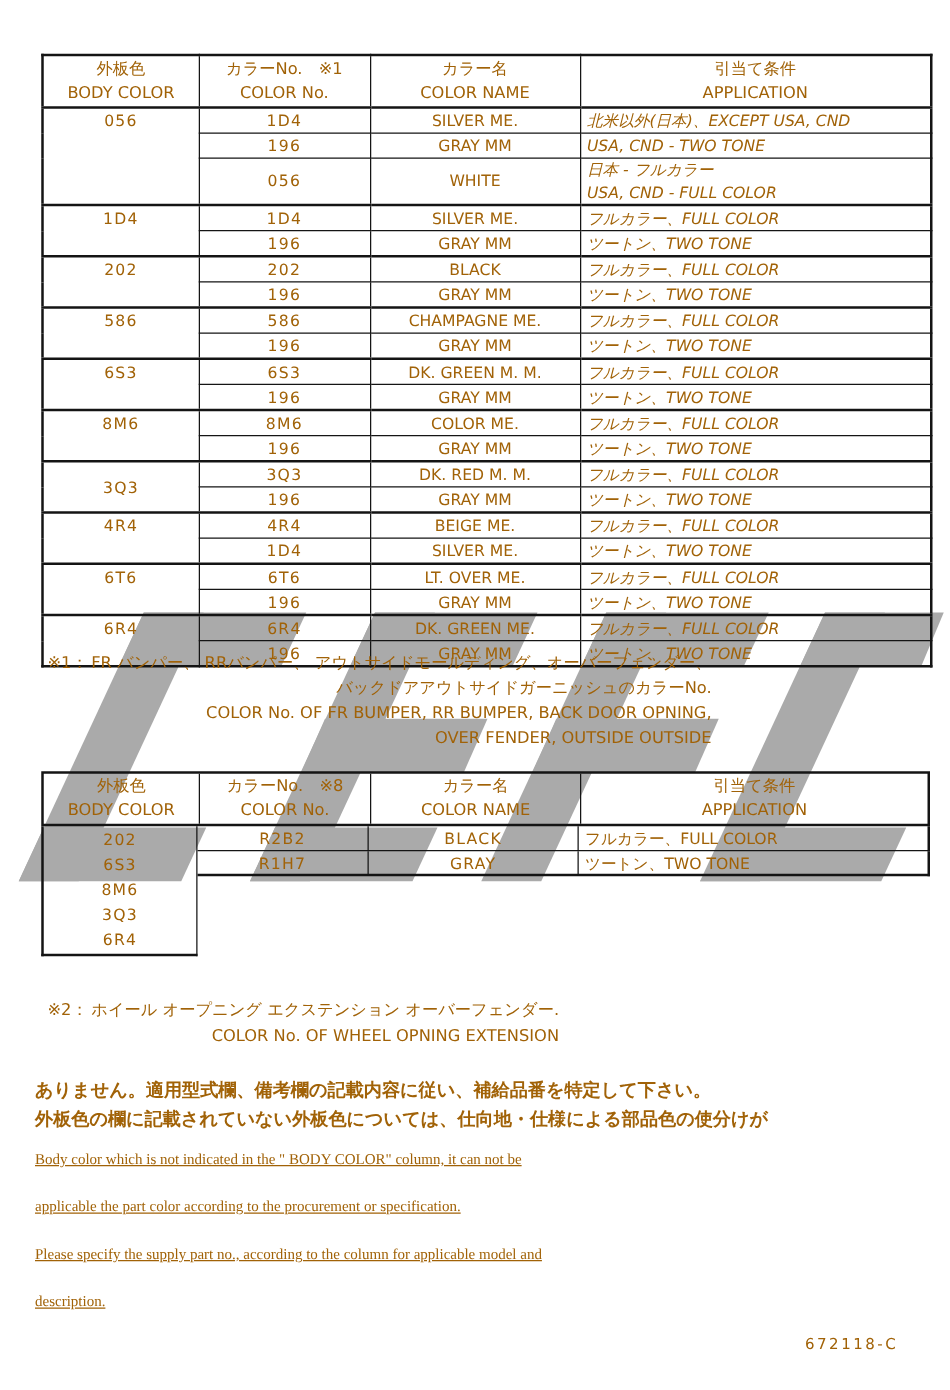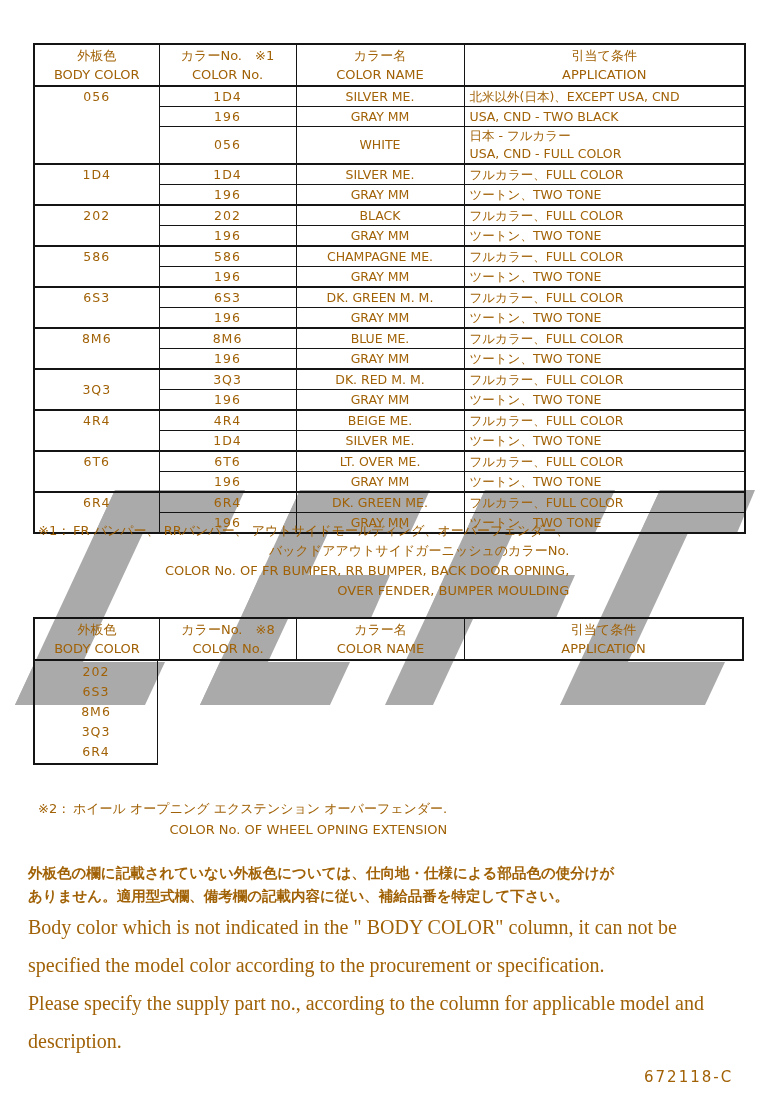--- a/index.html
+++ b/index.html
@@ -18,21 +18,21 @@
     font-size:12.5px; line-height:18px;
   }
   table.t1 th, table.t1 td{ border:1px solid #141414; padding:0 2px; text-align:center; overflow:hidden; white-space:nowrap;}
   table.t1{ border:2px solid #141414;}
   table.t1 thead th{ border-bottom:2px solid #141414; font-weight:normal; font-size:13px; padding:1px 0;}
   table.t1 thead .hl{display:block; height:19px; line-height:19px;}
   table.t1 td{ height:19px; }
   table.t1 tr.group-start td{ border-top:2px solid #141414; }
   table.t1 td.bc{ vertical-align:top; padding-top:1px; letter-spacing:1px;}
   table.t1 td.bc.vmid{ vertical-align:middle; }
-  table.t1 td.app{ text-align:left; padding-left:5px; }
+  table.t1 td.app{ text-align:left; padding-left:5px;font-style:italic; }
   table.t1 td.code{ letter-spacing:1px; }
 
   
   .note{ position:absolute; font-size:13px; line-height:20px; white-space:nowrap;}
   .note .lbl{ display:inline-block; width:35px; }
   .note .ind{ padding-left:45px;text-align:right; }
   .note .first{ display:flex; }
 
   
   .t2{ position:absolute; left:33px; top:617px; width:711px; font-size:12.5px;}
@@ -58,22 +58,22 @@
     height:20px; line-height:19px; text-align:center;
   }
   .t2-row:last-child{ border-bottom:2px solid #141414; }
   .t2-row .cell{ border-right:1px solid #141414; letter-spacing:1px;}
   .t2-row .cell:last-child{ border-right:none; }
   .t2-row .app{ text-align:left; padding-left:5px; letter-spacing:0;}
 
   
   .jp-para{ position:absolute; left:28px; top:862px; font-size:14.5px; line-height:23px; font-weight:bold; white-space:nowrap;}
   .en-para{ position:absolute; left:28px; top:908px; width:712px;
-    font-family:"Liberation Serif","DejaVu Serif",serif; font-size:20px; line-height:38px; white-space:nowrap;}
-  .footer{ position:absolute; left:644px; top:1068px; font-size:15px; letter-spacing:2px; white-space:nowrap;}
+    font-family:"Liberation Serif","DejaVu Serif",serif; font-size:12px; line-height:38px; white-space:nowrap;text-decoration:underline;}
+  .footer{ position:absolute; left:644px; top:1068px; font-size:12px; letter-spacing:2px; white-space:nowrap;}
 </style>
 </head>
 <body>
 
 <div class="page">
 
   <svg class="layer wm" viewBox="0 0 760 1112" xmlns="http://www.w3.org/2000/svg" aria-hidden="true" style="color: rgb(170, 170, 170);">
     <g fill="currentColor">
 
       <polygon points="115,490 163,490 63,705 15,705"></polygon>
@@ -127,21 +127,21 @@
       <tbody>
           <tr class="group-start">
             <td class="bc" rowspan="3">056</td>
             <td class="code">1D4</td>
             <td>SILVER ME.</td>
             <td class="app">北米以外(日本)、EXCEPT USA, CND</td>
           </tr>
           <tr>
             <td class="code">196</td>
             <td>GRAY MM</td>
-            <td class="app">USA, CND - TWO BLACK</td>
+            <td class="app">USA, CND - TWO TONE</td>
           </tr>
           <tr>
             <td class="code">056</td>
             <td>WHITE</td>
             <td class="app">日本 - フルカラー<br>USA, CND - FULL COLOR</td>
           </tr>
           <tr class="group-start">
             <td class="bc" rowspan="2">1D4</td>
             <td class="code">1D4</td>
             <td>SILVER ME.</td>
@@ -181,21 +181,21 @@
             <td class="app">フルカラー、FULL COLOR</td>
           </tr>
           <tr>
             <td class="code">196</td>
             <td>GRAY MM</td>
             <td class="app">ツートン、TWO TONE</td>
           </tr>
           <tr class="group-start">
             <td class="bc" rowspan="2">8M6</td>
             <td class="code">8M6</td>
-            <td>BLUE ME.</td>
+            <td>COLOR ME.</td>
             <td class="app">フルカラー、FULL COLOR</td>
           </tr>
           <tr>
             <td class="code">196</td>
             <td>GRAY MM</td>
             <td class="app">ツートン、TWO TONE</td>
           </tr>
           <tr class="group-start">
             <td class="bc vmid" rowspan="2">3Q3</td>
             <td class="code">3Q3</td>
@@ -243,21 +243,21 @@
         </tbody>
     </table>
 
     <div class="note" style="left:38px; top:521px;">
       <div class="first">
         <span class="lbl">※1：</span>
         <span>FR バンパー、 RRバンパー、 アウトサイドモールディング、オーバーフェンダー、</span>
       </div>
       <div class="ind">バックドアアウトサイドガーニッシュのカラーNo.</div>
       <div class="ind">COLOR No.  OF FR BUMPER, RR BUMPER,  BACK DOOR OPNING,</div>
-      <div class="ind">OVER FENDER,  BUMPER MOULDING</div>
+      <div class="ind">OVER FENDER,  OUTSIDE OUTSIDE</div>
     </div>
 
     <div class="t2">
       <div class="t2-header">
         <div class="hcell">
           <span class="hl">外板色</span>
           <span class="hl">BODY COLOR</span>
         </div>
         <div class="hcell">
           <span class="hl">カラーNo.　※8</span>
@@ -273,39 +273,51 @@
         </div>
       </div>
       <div class="t2-body">
         <div class="t2-left">
             <div class="t2code">202</div>
             <div class="t2code">6S3</div>
             <div class="t2code">8M6</div>
             <div class="t2code">3Q3</div>
             <div class="t2code">6R4</div>
           </div>
+        <div class="t2-rows">
+          <div class="t2-row">
+            <div class="cell">R2B2</div>
+            <div class="cell">BLACK</div>
+            <div class="cell app">フルカラー、FULL COLOR</div>
+          </div>
+          <div class="t2-row">
+            <div class="cell">R1H7</div>
+            <div class="cell">GRAY</div>
+            <div class="cell app">ツートン、TWO TONE</div>
+          </div>
+        </div>
       </div>
     </div>
 
     <div class="note" style="left:38px; top:798px; line-height:21px;">
       <div class="first">
         <span class="lbl">※2：</span>
         <span>ホイール オープニング エクステンション オーバーフェンダー.</span>
       </div>
       <div class="ind" style="padding-left:82px;">COLOR No.  OF WHEEL OPNING EXTENSION</div>
     </div>
 
     <div class="jp-para">
+      <div>ありません。適用型式欄、備考欄の記載内容に従い、補給品番を特定して下さい。</div>
       <div>外板色の欄に記載されていない外板色については、仕向地・仕様による部品色の使分けが</div>
-      <div>ありません。適用型式欄、備考欄の記載内容に従い、補給品番を特定して下さい。</div>
     </div>
 
     <div class="en-para">
       <div>Body color which is not indicated in the " BODY COLOR" column, it can not be</div>
-      <div>specified the model color according to the procurement or specification.</div>
+      <div>applicable the part color according to the procurement or specification.</div>
       <div>Please specify the supply part no., according to the column for applicable model and</div>
       <div>description.</div>
     </div>
 
     <div class="footer">672118-C</div>
 
   </div>
 </div>
 
 </body></html>

